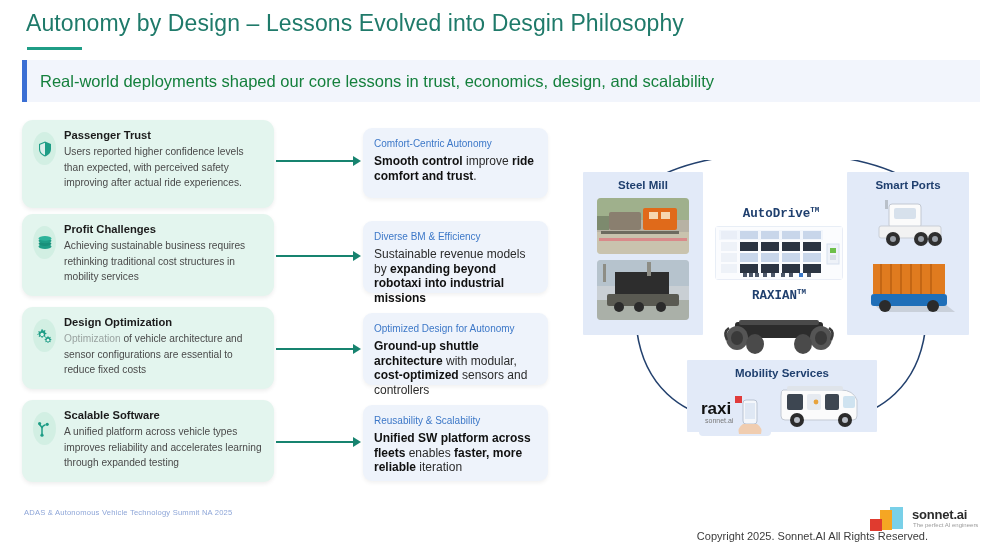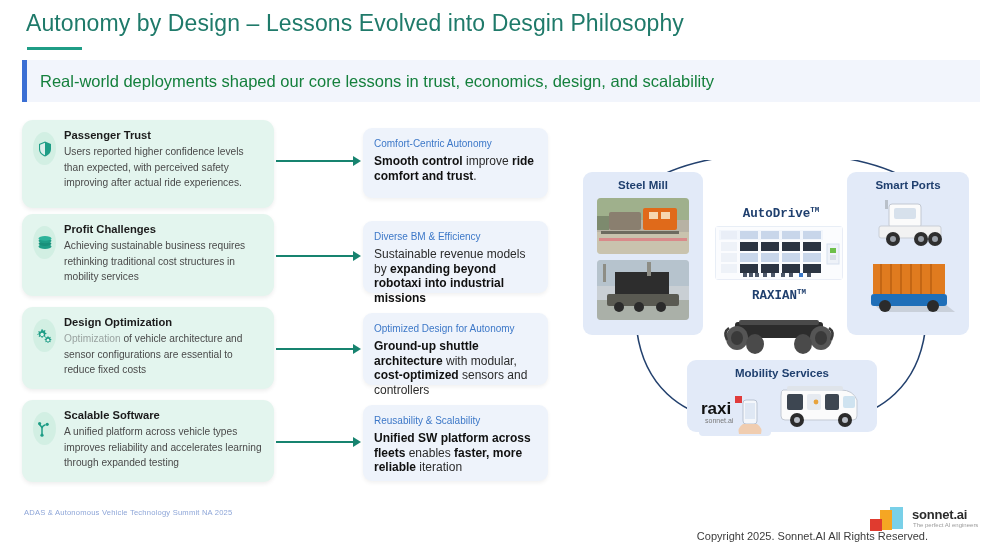--- a/index.html
+++ b/index.html
@@ -79,21 +79,21 @@
     font-size:10px;color:#3d78c8;margin-bottom:3px;line-height:14px;
   }
   .outcome-desc{
     font-size:12px;line-height:14.5px;color:#2b2b2b;
   }
   .outcome-desc b{font-weight:bold;color:#101010;}
 
   
   .diagram{position:absolute;left:575px;top:160px;width:412px;height:300px;}
   .node{
-    position:absolute;background:#e2eaf8;border-radius:9px;
+    position:absolute;background:#e2eaf8;border-radius:1px;
   }
   .node-label{
     position:absolute;left:0;right:0;top:7px;text-align:center;
     font-size:11.5px;font-weight:bold;color:#1f3f6e;
   }
   .center-label{
     position:absolute;text-align:center;width:160px;
     font-size:12.5px;font-weight:bold;color:#1f3f6e;font-family:Liberation Mono, monospace;
   }
   .center-label sup{font-size:7.5px;vertical-align:super;}

